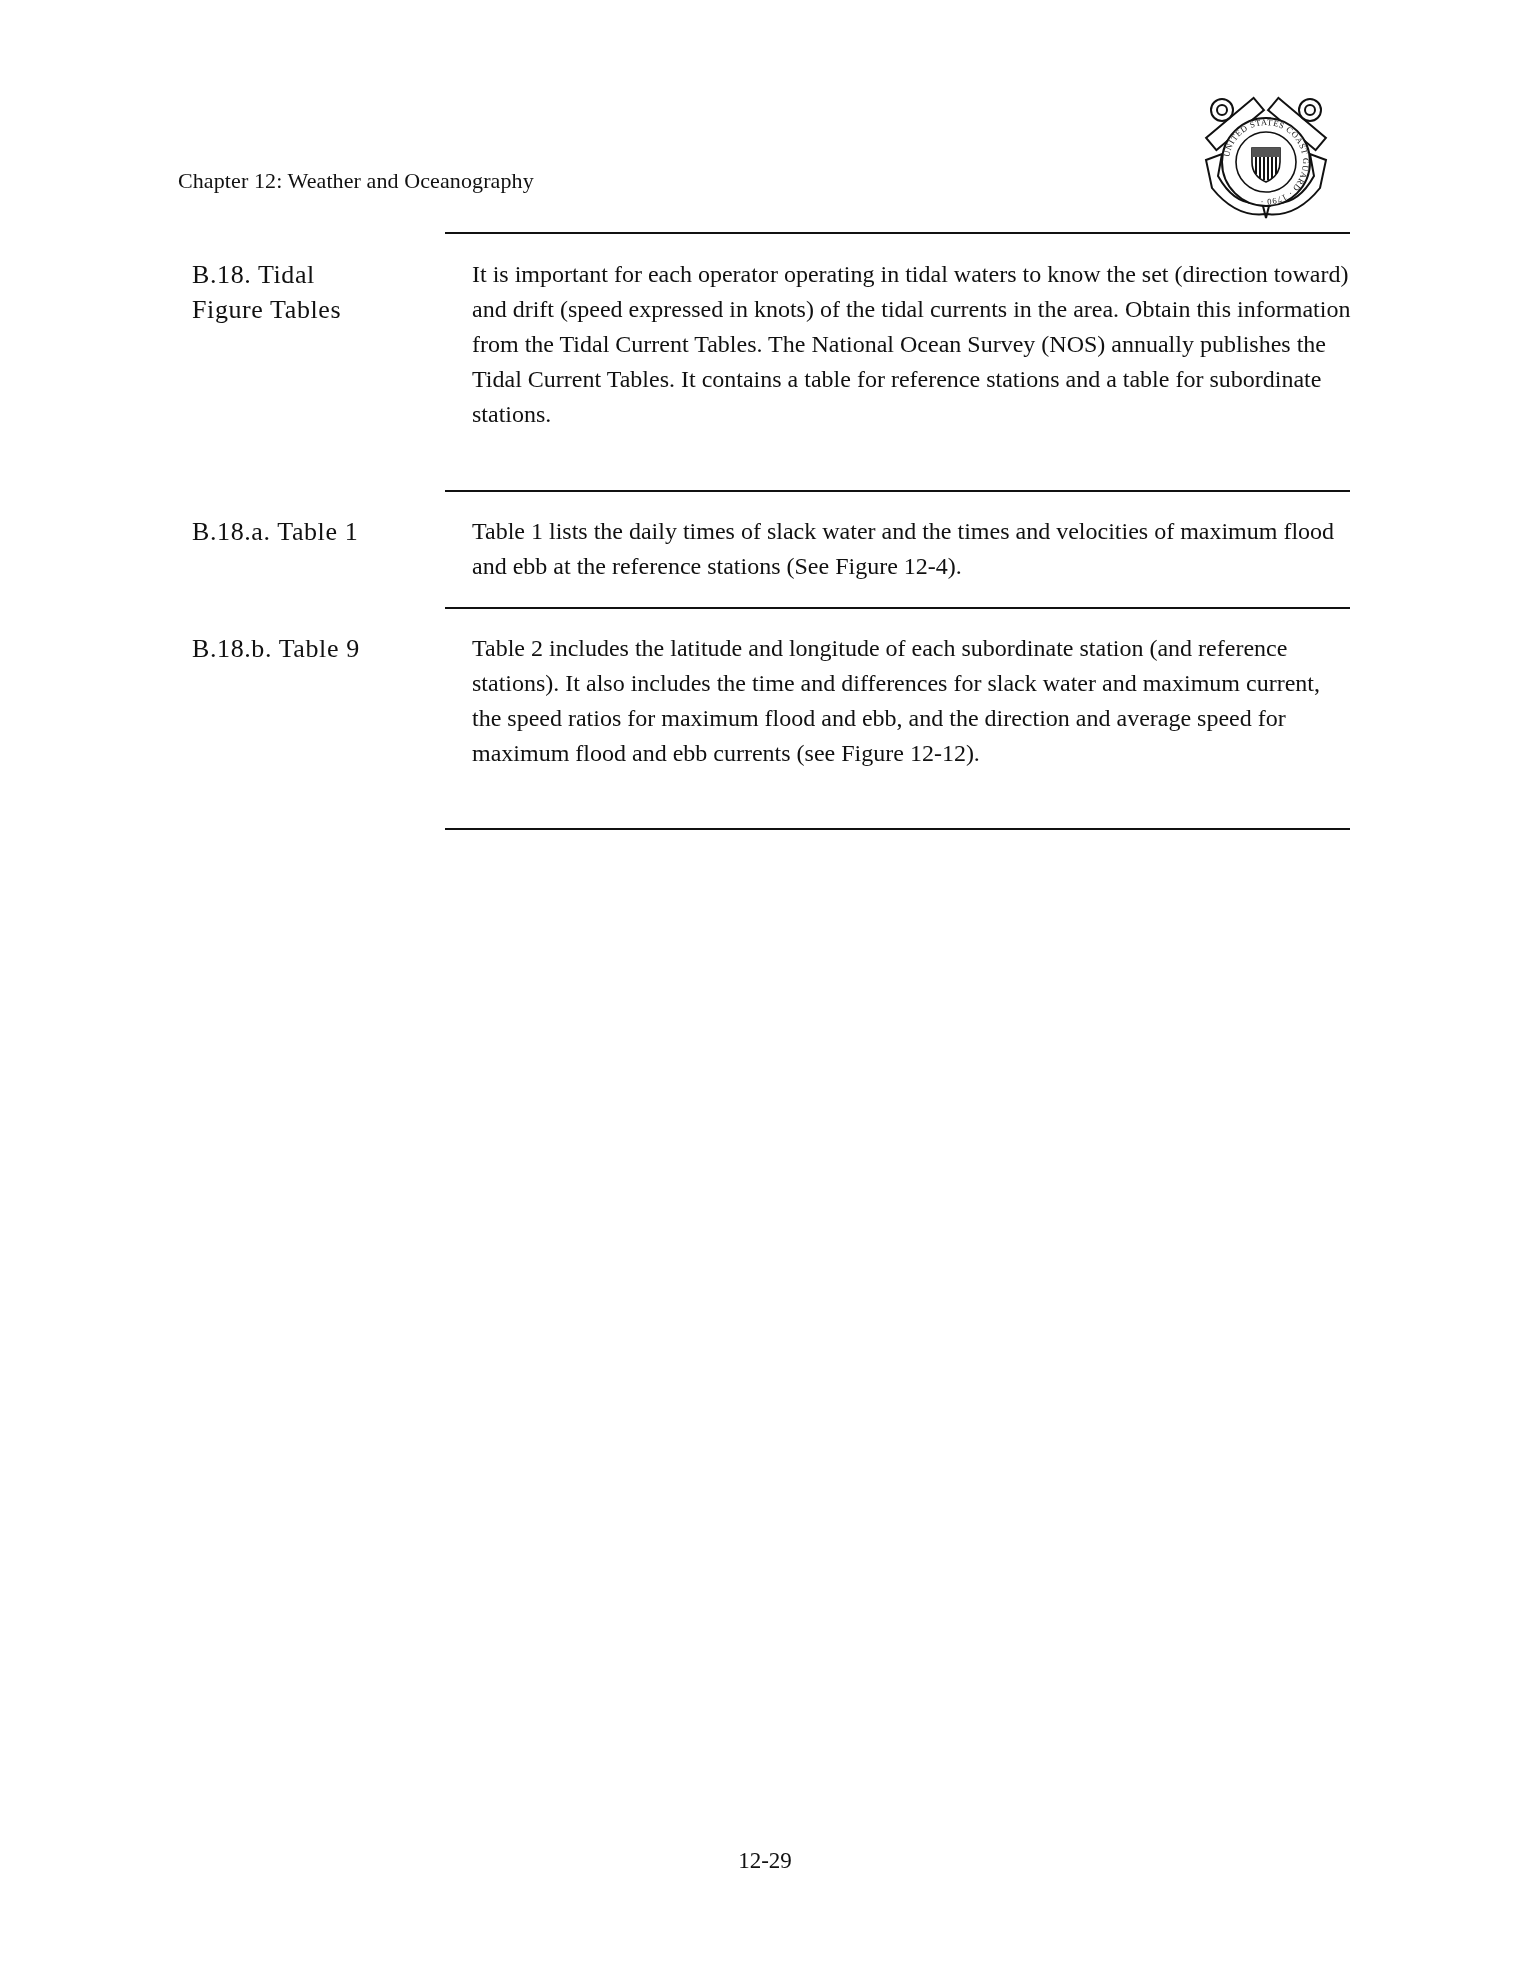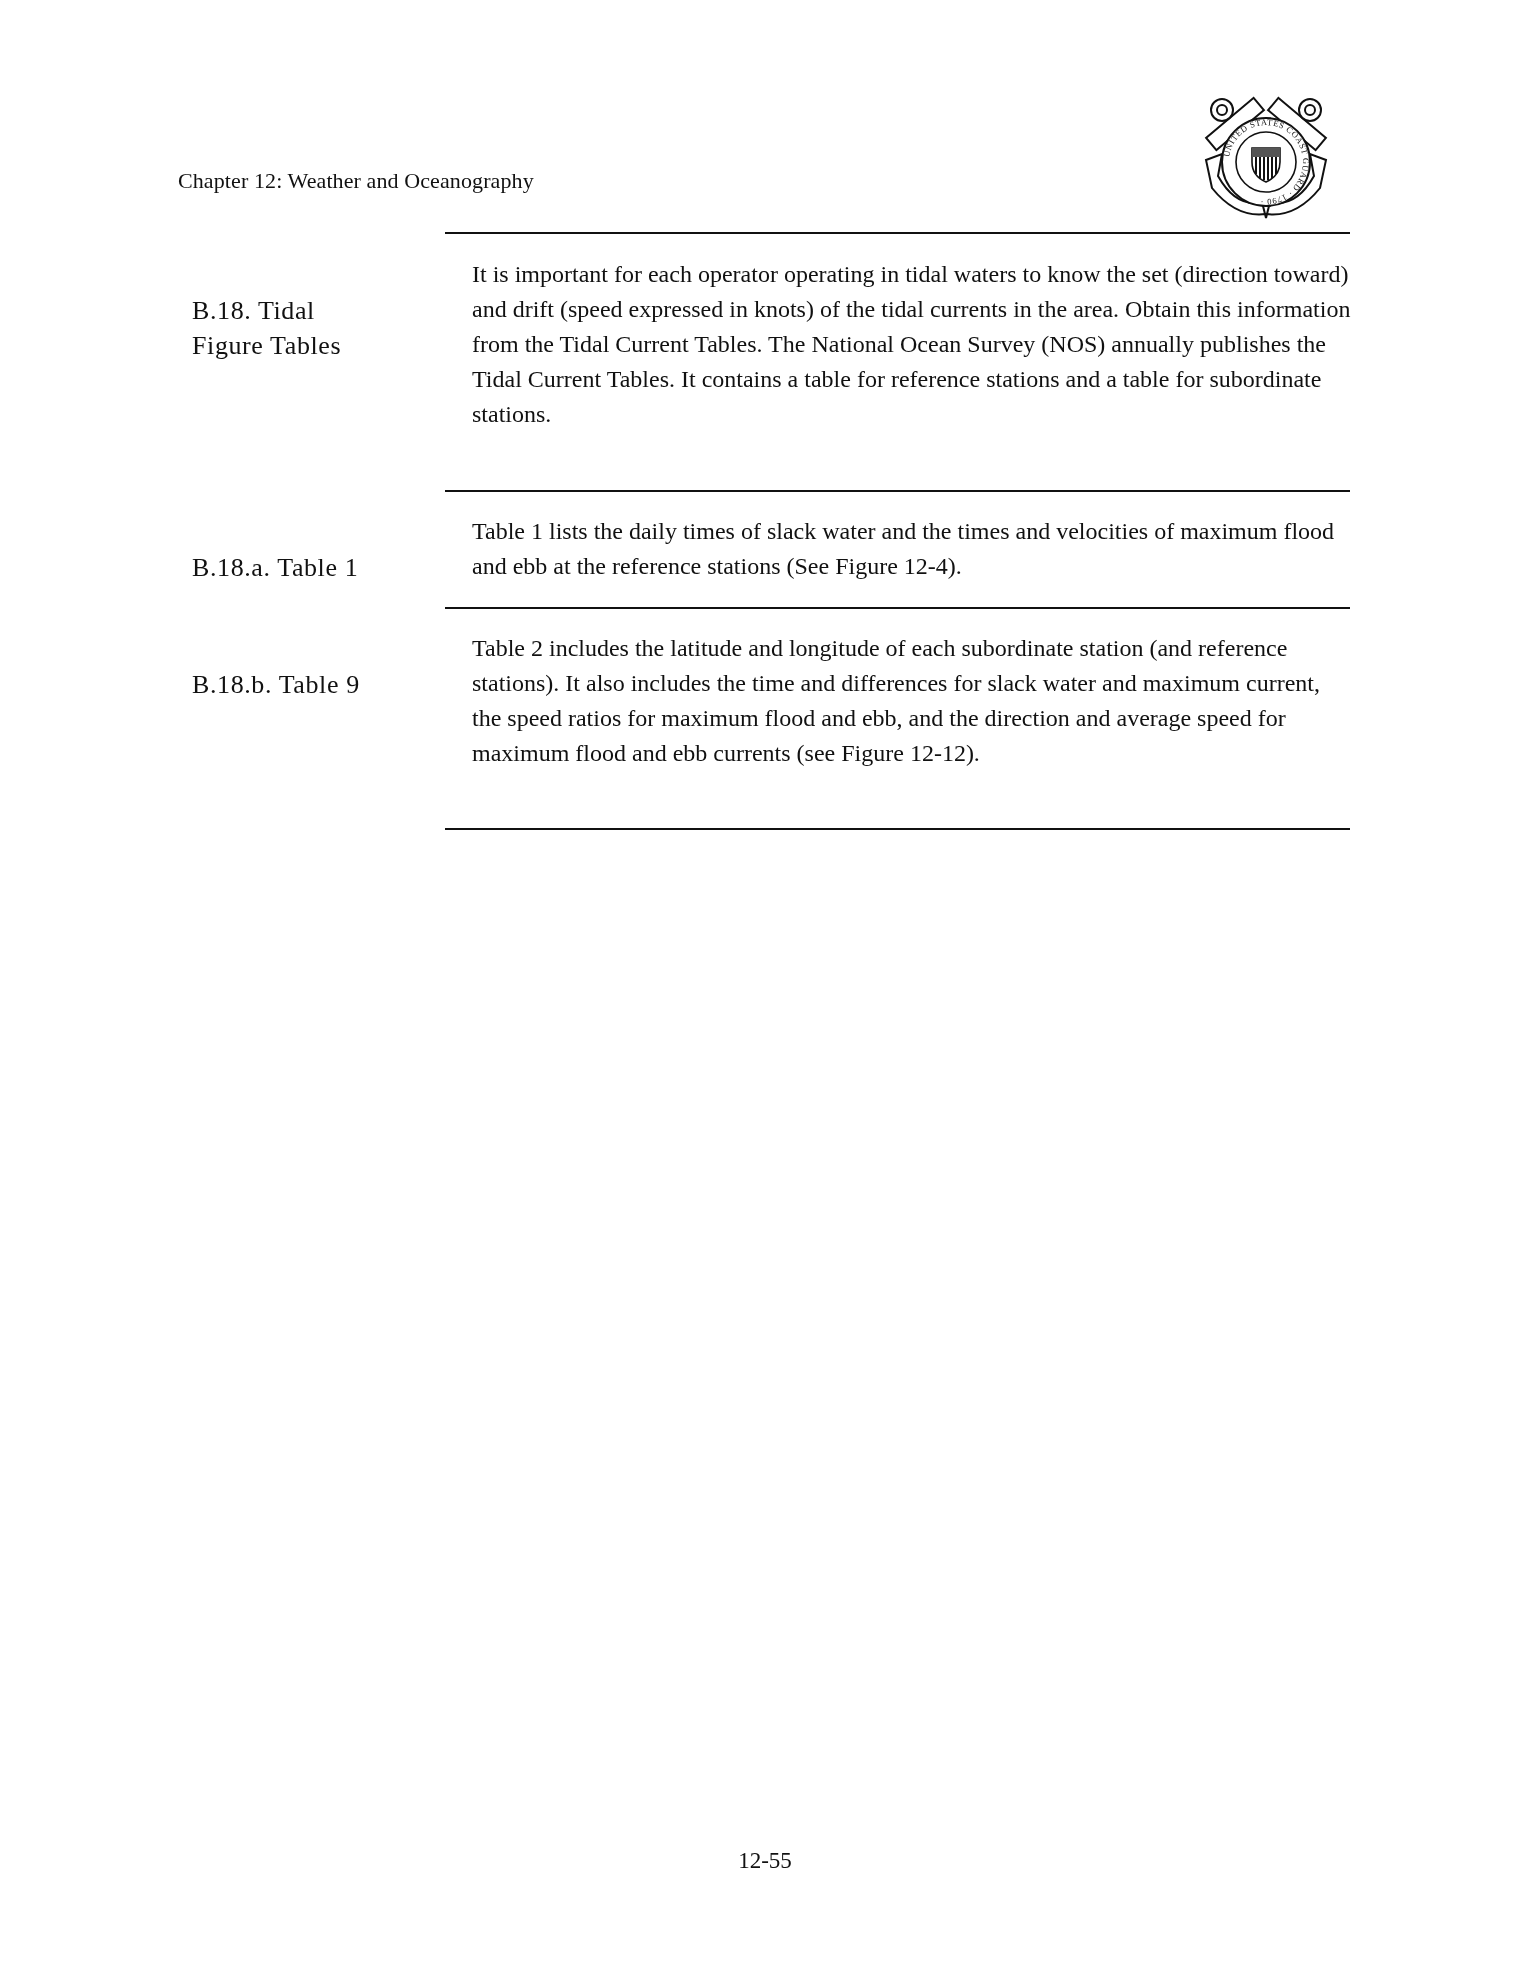--- a/index.html
+++ b/index.html
@@ -9,21 +9,21 @@
   }
   .header-text {
     position: absolute; left: 178px; top: 120px;
     font-size: 22px; letter-spacing: 0.1px; margin-top: 48px;
   }
   .logo { position: absolute; left: 1196px; top: 90px; width: 140px; height: 132px; }
   .rule { position: absolute; left: 445px; width: 905px; height: 0; border-top: 2.5px solid #111; }
   .section { position: absolute; left: 192px; width: 1158px; }
   .label {
     position: absolute; left: 0; top: 0; width: 230px;
-    font-size: 26px; line-height: 35px; letter-spacing: 0.6px; margin-top: 36px;
+    font-size: 26px; line-height: 35px; letter-spacing: 0.6px;
   }
   .body {
     position: absolute; left: 280px; top: 0; width: 880px;
     font-size: 24px; line-height: 35px;
   }
   .page-number {
     position: absolute; left: 0; width: 1530px; top: 1848px; text-align: center;
     font-size: 23px;
   }
 </style>
@@ -89,13 +89,13 @@
 
 <div class="rule" style="top:607px;"></div>
 
 <div class="section" style="top:631px;">
   <div class="label">B.18.b.  Table 9</div>
   <div class="body">Table 2 includes the latitude and longitude of each subordinate station (and reference stations). It also includes the time and differences for slack water and maximum current, the speed ratios for maximum flood and ebb, and the direction and average speed for maximum flood and ebb currents (see Figure 12-12).</div>
 </div>
 
 <div class="rule" style="top:828px;"></div>
 
-<div class="page-number">12-55</div>
+<div class="page-number">12-29</div>
 
 </body></html>

